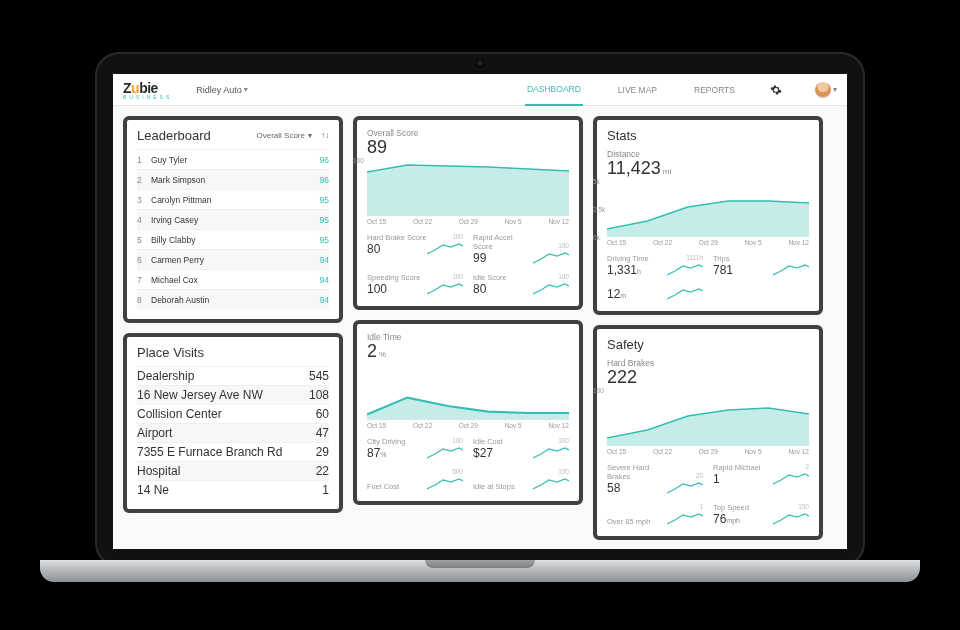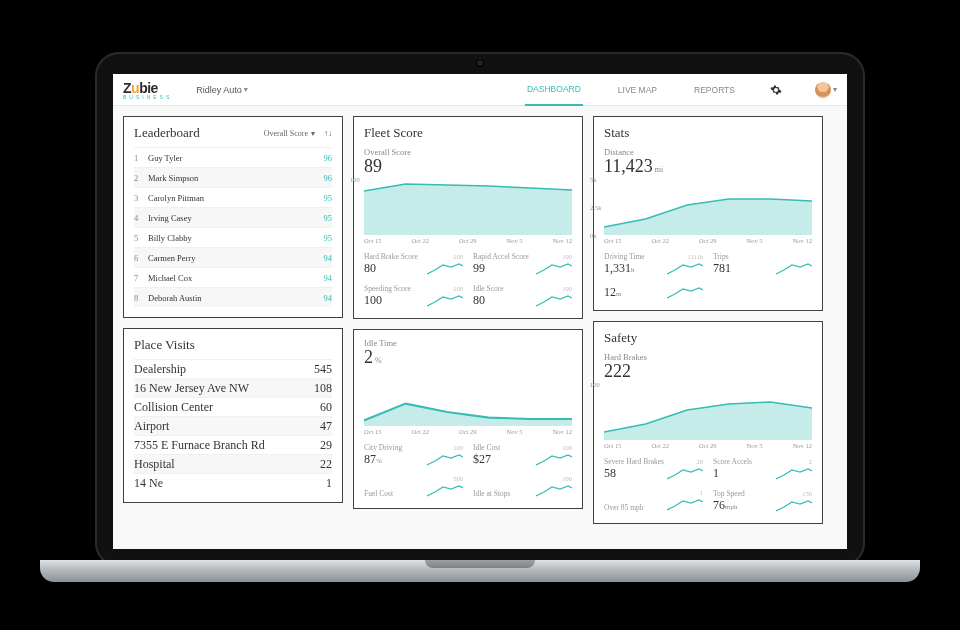--- a/index.html
+++ b/index.html
@@ -21,21 +21,21 @@
   .spacer { flex:1; }
   .nav { display:flex; gap:33px; align-items:center; }
   .nav-item { font-size:8.5px; color:#888; cursor:pointer; padding:10px 2px; }
   .nav-item.active { color:#35bdb4; border-bottom:2px solid #35bdb4; }
   .gear { width:12px; height:12px; cursor:pointer; }
   .avatar { width:16px; height:16px; border-radius:50%; background:radial-gradient(circle at 50% 30%, #f1c69c 40%, #d6935a 41%, #d6935a 70%, #e4b089 71%); cursor:pointer; }
   .chev { font-size:8px; color:#888; margin-left:2px; }
 
   .body { flex:1; overflow-y:auto; background:#f9f9f9; padding:10px; }
   .grid { display:grid; grid-template-columns: 220px 230px 230px; gap:10px; }
-  .card { background:#fff; border:1px solid #404040; border-radius:0; padding:8px 10px 10px;font-family:Liberation Serif, serif; }
+  .card { background:#fff; border:4px solid #404040; border-radius:6px; padding:8px 10px 10px; }
   .card-title { font-size:13px; color:#333; margin-bottom:6px; display:flex; align-items:center; }
   .select { font-size:8px; color:#666; display:flex; align-items:center; gap:3px; cursor:pointer; }
 
   
   .lb-row { display:flex; align-items:center; height:20px; font-size:8.5px; border-top:1px solid #f0f0f0; }
   .lb-row:nth-child(even){ background:#f7f7f7; }
   .lb-rank { width:14px; color:#888; }
   .lb-name { flex:1; color:#333; }
   .lb-score { color:#35bdb4; font-weight:500; }
 
@@ -187,21 +187,20 @@
                   <div class="pv-row">
       <span>14 Ne</span>
       <span>1</span>
     </div>
                 </div>
             </div>
           </div>
 
           <div class="col">
             <div class="card">
-              <div class="card-title">Fleet Score</div>
               <div class="metric-label">Overall Score</div>
               <div class="metric-value">89</div>
               <div class="chart">
                 <span class="ytick" style="top:0">100</span>
                 <svg viewBox="0 0 200 56" preserveAspectRatio="none">
                   <path d="M0 56 L0 12 L40 5 L80 6 L120 7 L160 9 L200 11 L200 56 Z" fill="#c6ecea"></path>
                   <path d="M0 12 L40 5 L80 6 L120 7 L160 9 L200 11" fill="none" stroke="#35bdb4" stroke-width="1.5"></path>
                 </svg>
               </div>
               <div class="xaxis" id="xa1">
@@ -442,21 +441,21 @@
         <div class="mini-side">20</div>
         <svg class="spark" width="36" height="16" viewBox="0 0 36 16">
                           <path d="M0 14 L8 10 L16 5 L24 7 L32 4 L36 6" fill="none" stroke="#35bdb4" stroke-width="1.2"></path>
                         </svg>
       </div>
     </div>
   </div>
                   <div class="mini">
     <div class="mini-row">
       <div>
-        <div class="mini-label">Score Accels</div>
+        <div class="mini-label">Rapid Michael</div>
         <div class="mini-val">1</div>
       </div>
       <div style="text-align:right">
         <div class="mini-side">2</div>
         <svg class="spark" width="36" height="16" viewBox="0 0 36 16">
                           <path d="M0 14 L8 10 L16 5 L24 7 L32 4 L36 6" fill="none" stroke="#35bdb4" stroke-width="1.2"></path>
                         </svg>
       </div>
     </div>
   </div>

